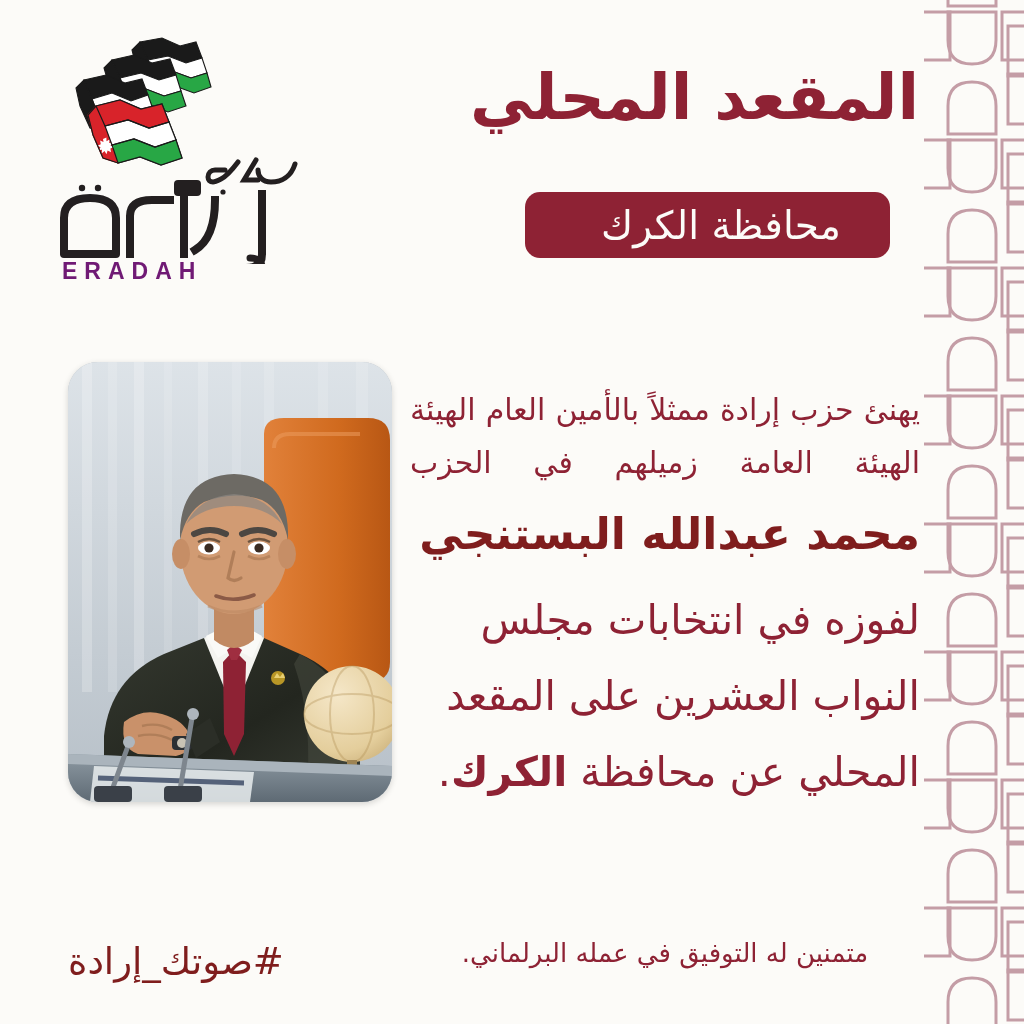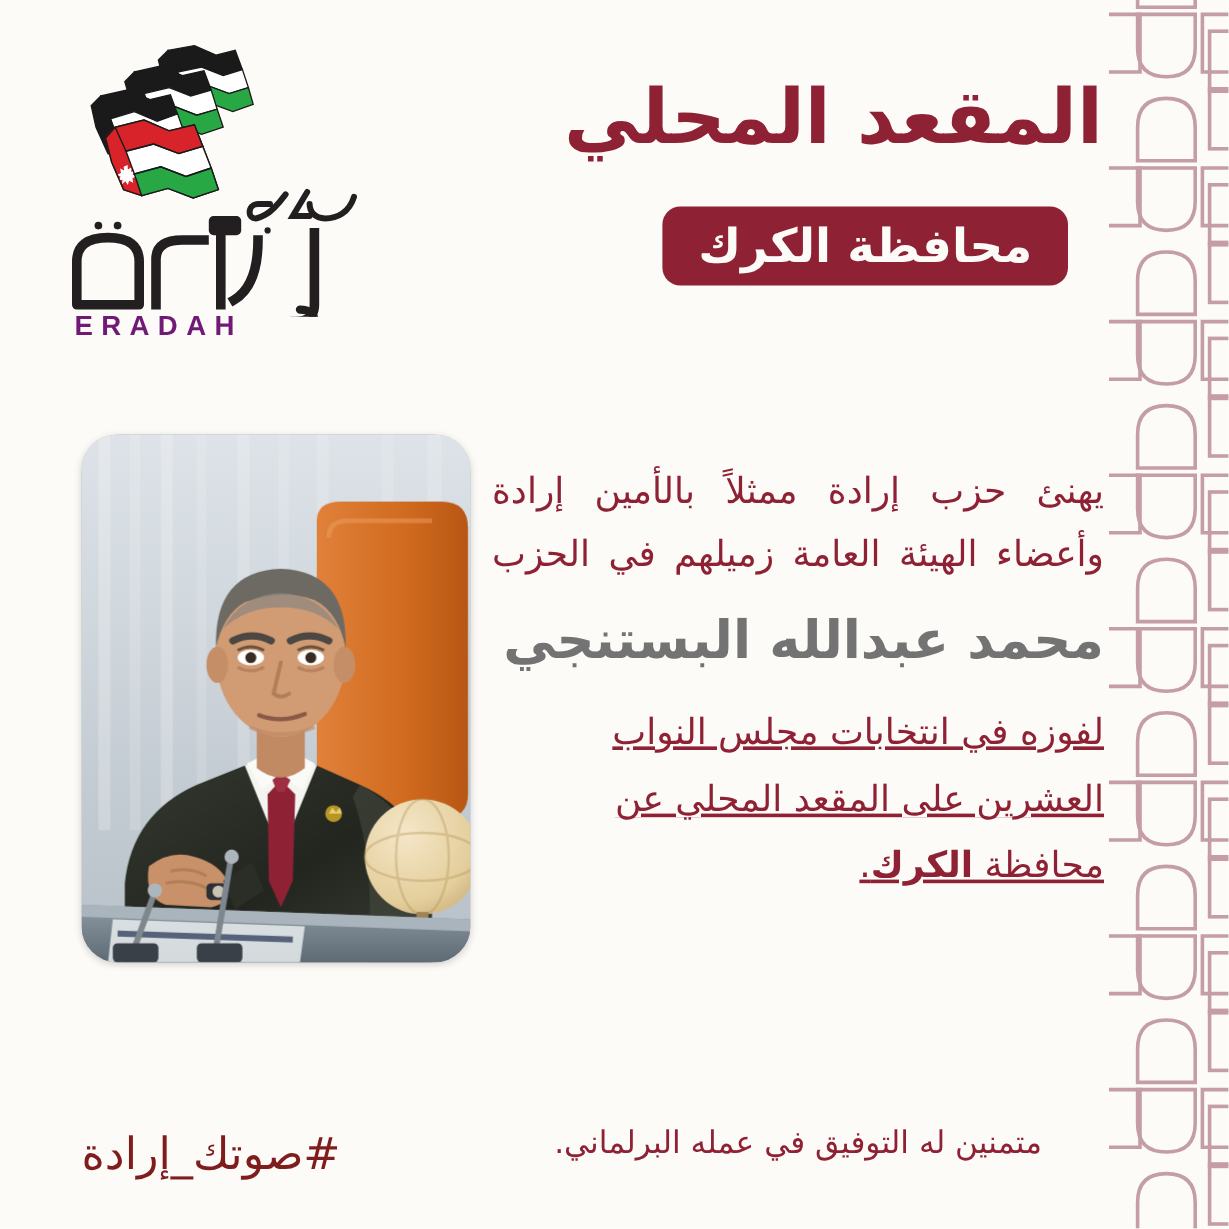--- a/index.html
+++ b/index.html
@@ -59,33 +59,34 @@
     font-weight: 700;
     letter-spacing: -1px;
     color: #8E2234;
     line-height: 1.15;
     font-family: "DejaVu Sans", sans-serif;
     white-space: nowrap;
   }
   .badge {
     position: absolute;
     right: 134px;
-    top: 172px;
+    top: 192px;
     width: 338px;
     height: 66px;
     background: #8E2234;
     border-radius: 15px;
     display: flex;
     align-items: center;
     justify-content: center;
     color: #FCFBF8;
     font-size: 39px;
-    font-weight: 700;
+    font-weight: 400;
     font-family: "DejaVu Sans", sans-serif;
     letter-spacing: -0.5px;
+    padding-left: 27px;
   }
 
   
   .portrait {
     position: absolute;
     left: 68px;
     top: 362px;
     width: 324px;
     height: 440px;
     border-radius: 30px;
@@ -110,30 +111,29 @@
     text-align: justify;
     text-align-last: justify;
     font-weight: 400;
     letter-spacing: -0.2px;
   }
   .name-line {
     font-size: 44px;
     font-weight: 700;
     line-height: 1.5;
     margin-top: 12px;
-    color: #737373;
+    color: #7f1d1d;
     letter-spacing: -0.5px;
   }
   .para-body {
-    font-size: 30px;
+    font-size: 41px;
     line-height: 1.85;
     margin-top: 16px;
     font-weight: 400;
     letter-spacing: -0.2px;
-    text-decoration: underline;
   }
   .para-body b { font-weight: 700; }
 
   .closing {
     position: absolute;
     right: 104px;
     top: 938px;
     width: 510px;
     text-align: center;
     font-size: 26px;
@@ -369,21 +369,21 @@
         <path d="M124 356 L112 428"></path>
       </g>
       <circle cx="61" cy="380" r="6" fill="#AEB6BD"></circle>
       <circle cx="125" cy="352" r="6" fill="#AEB6BD"></circle>
       <rect x="26" y="424" width="38" height="16" rx="4" fill="#3A4048"></rect>
       <rect x="96" y="424" width="38" height="16" rx="4" fill="#3A4048"></rect>
     </svg>
   </div>
 
   <div class="body-col">
-    <div class="para-intro">يهنئ حزب إرادة ممثلاً بالأمين إرادة وأعضاء الهيئة العامة زميلهم في الحزب</div>
+    <div class="para-intro">يهنئ حزب إرادة ممثلاً بالأمين العام الهيئة الهيئة العامة زميلهم في الحزب</div>
     <div class="name-line">محمد عبدالله البستنجي</div>
     <div class="para-body"><span>لفوزه في انتخابات مجلس النواب العشرين على المقعد المحلي عن محافظة </span><b>الكرك</b><span>.</span></div>
   </div>
 
   <div class="closing">متمنين له التوفيق في عمله البرلماني.</div>
 
   <div class="hashtag">#صوتك_إرادة</div>
 
   <div class="pattern-strip">
     <svg width="100" height="1024" viewBox="0 0 100 1024" xmlns="http://www.w3.org/2000/svg">

